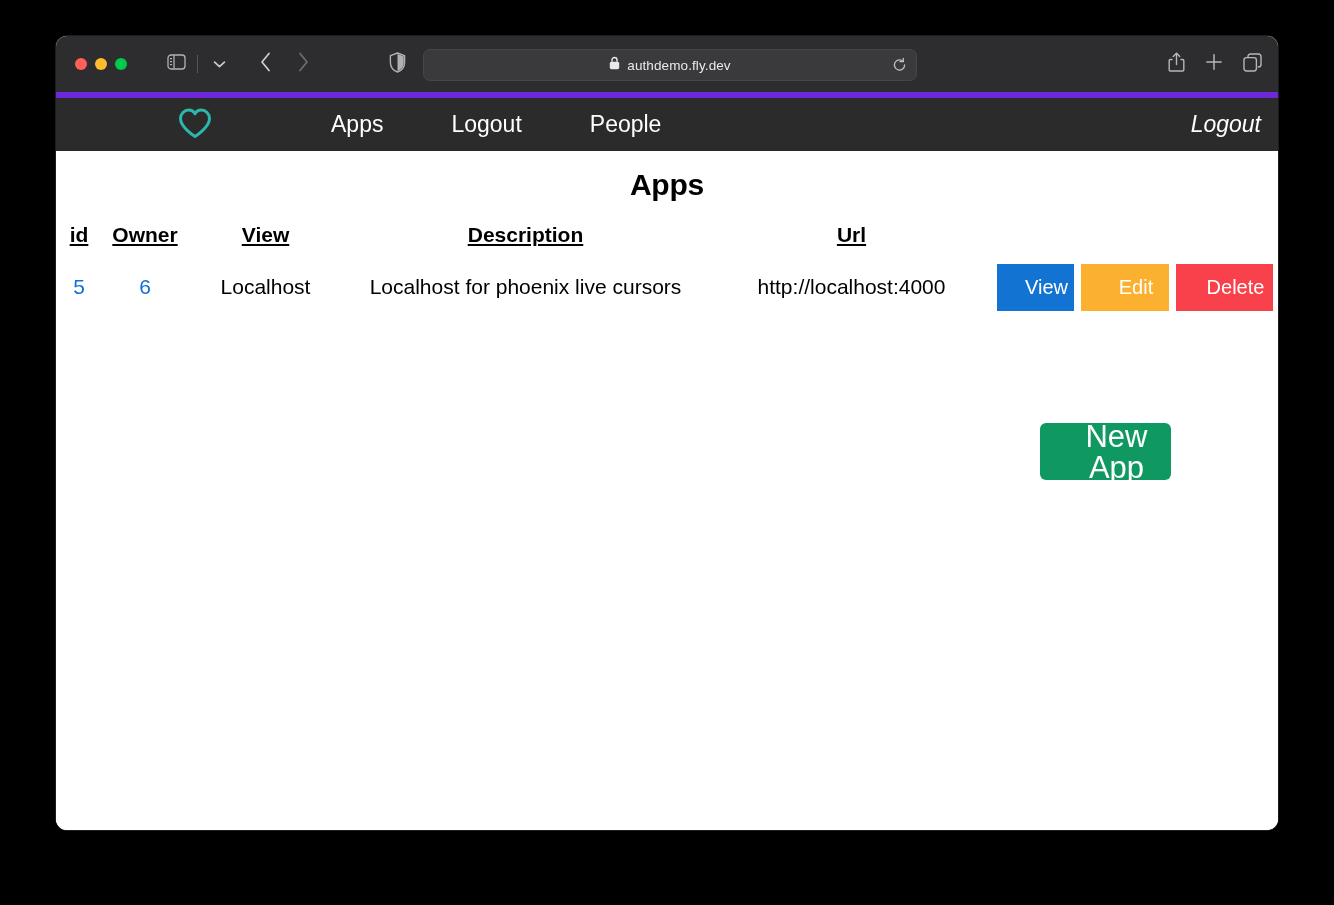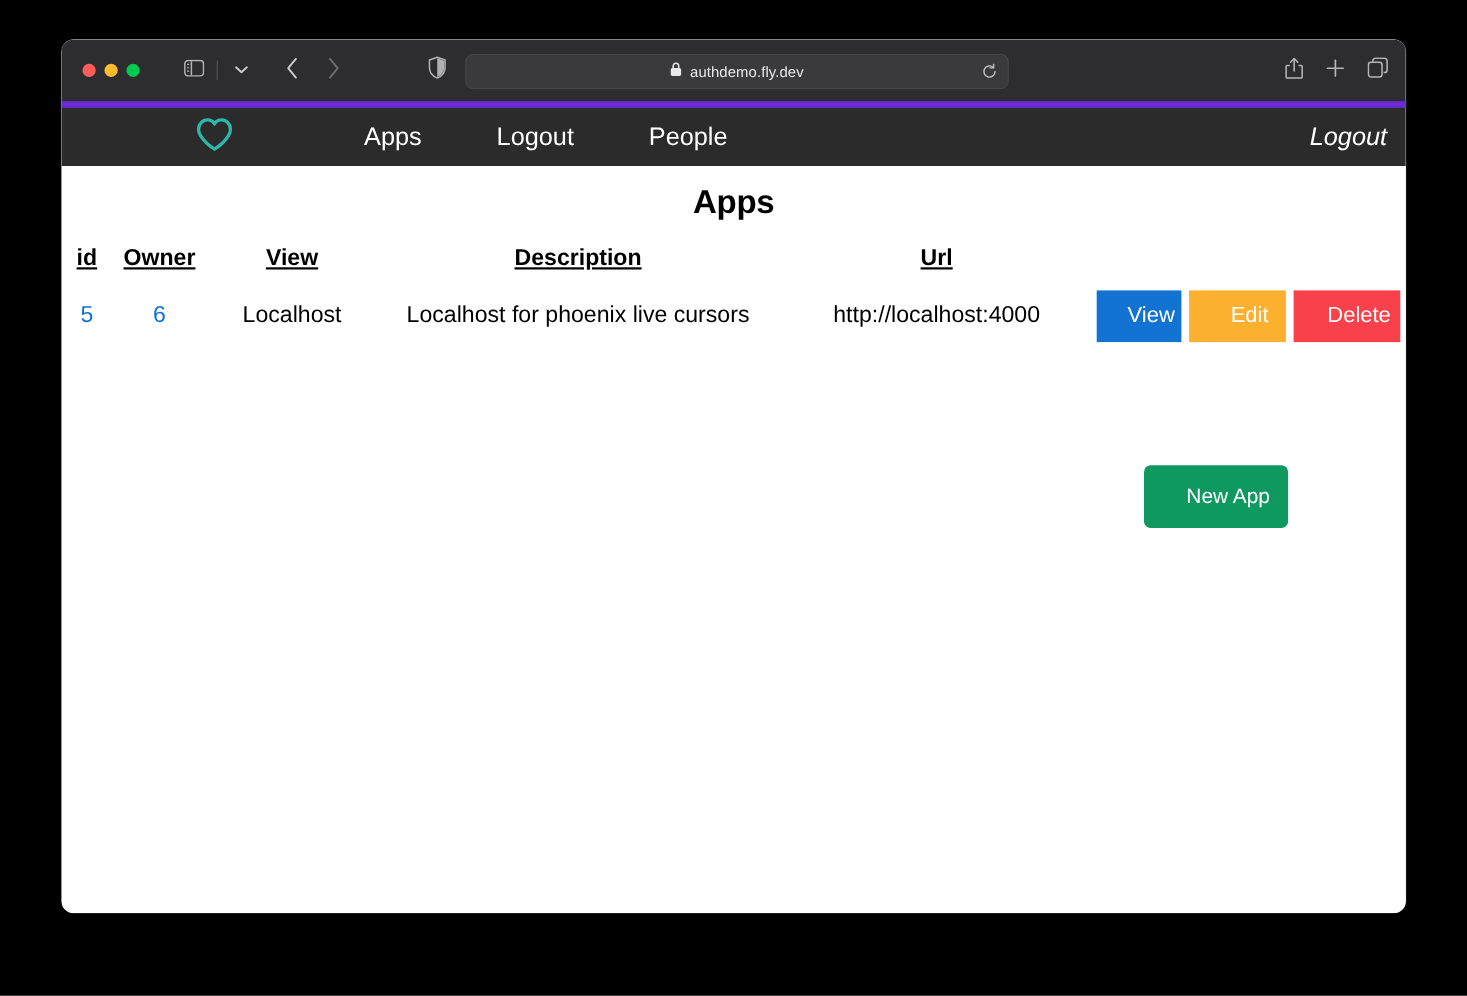--- a/index.html
+++ b/index.html
@@ -245,21 +245,21 @@
   #new-app-wrap {
     position: absolute;
     left: 984px;
     top: 0;
   }
   .btn-new {
     background: #0f9960;
     border-radius: 6px;
     width: 131px;
     height: 57px;
-    font-size: 19px;
+    font-size: 31px;
   }
 </style>
 </head>
 <body>
 
 <div id="browser-window">
 
   <div id="toolbar">
 
     <div class="traffic-lights">

